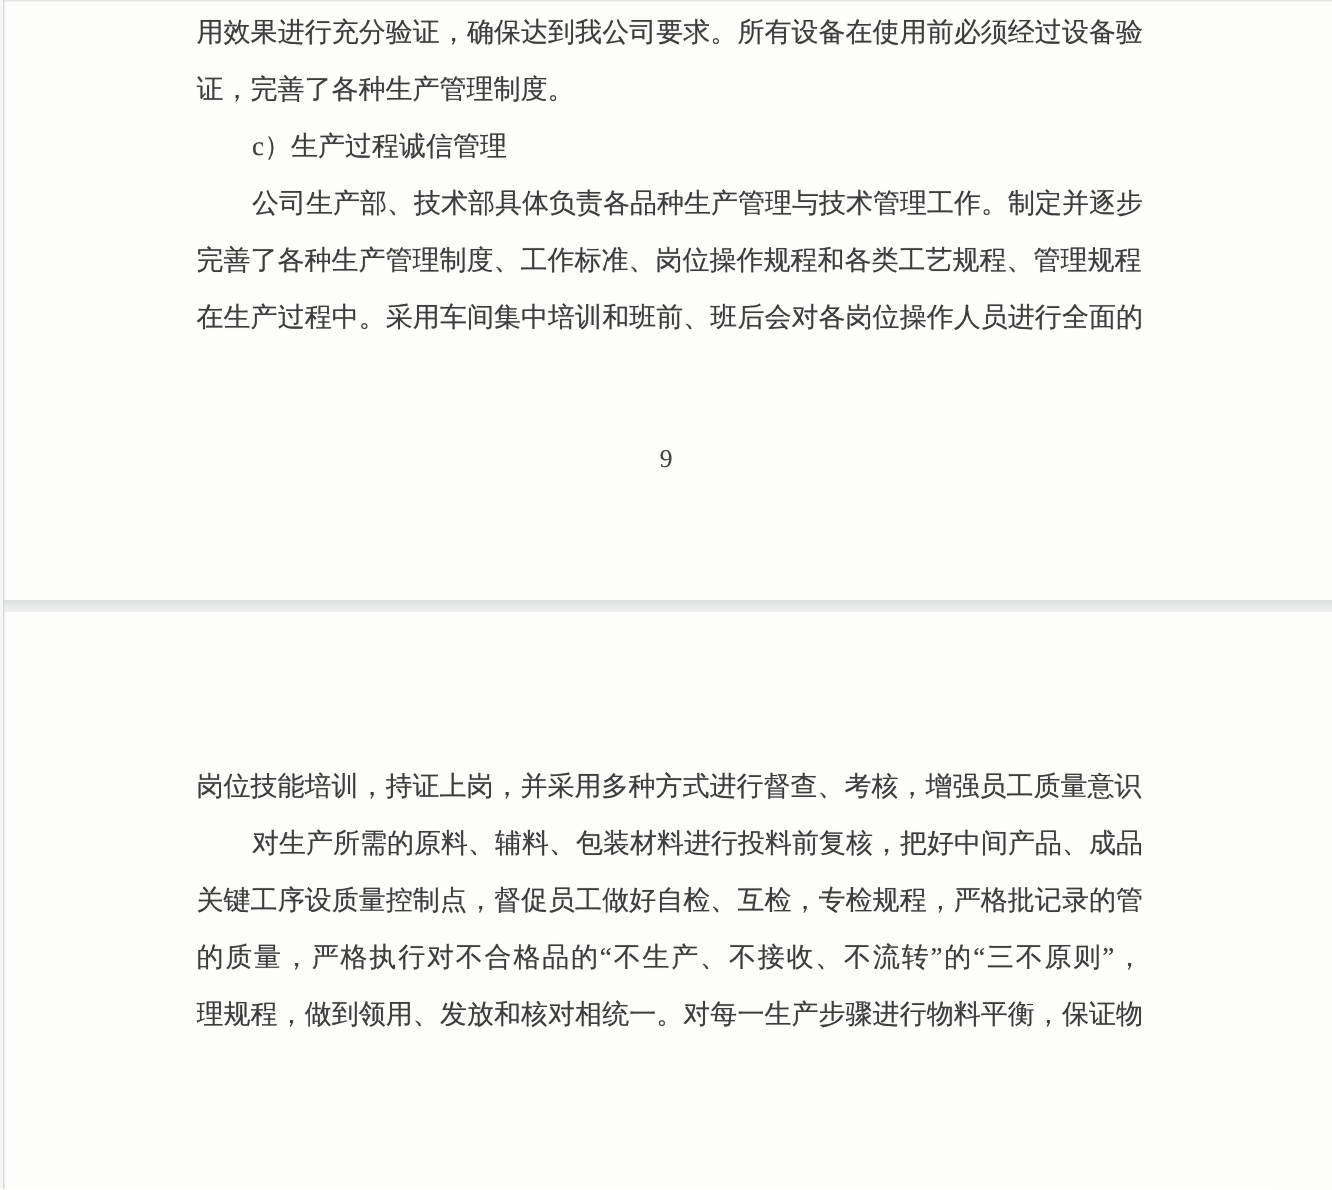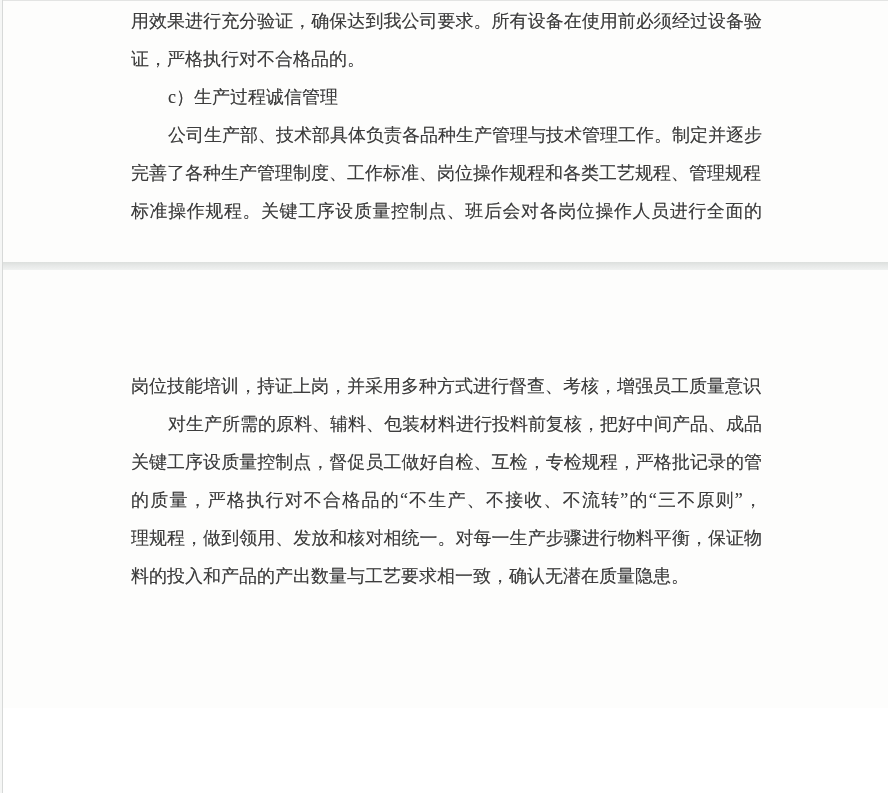--- a/index.html
+++ b/index.html
@@ -34,21 +34,21 @@
     background: #f5f6f5;
     z-index: 3;
   }
   .page {
     position: relative;
     background: #fdfdfc;
     color: #3d3d3d;
     box-sizing: border-box;
   }
   .page1 {
-    height: 262px;
+    height: 400px;
     border-top: 1px solid #e3e4e3;
   }
   .page-gap {
     height: 8px;
     background: linear-gradient(to bottom, #dcdfdd 0%, #e6e8e7 45%, #f0f2f1 100%);
   }
   .page2 {
     height: 438px;
   }
   .content1 {
@@ -85,38 +85,37 @@
   }
 </style>
 </head>
 <body>
 
 <div class="viewport">
 
   <div class="page page1">
     <div class="content1">
       <div class="line">用效果进行充分验证，确保达到我公司要求。所有设备在使用前必须经过设备验</div>
-      <div class="line end">证，严格执行对不合格品的。</div>
+      <div class="line end">证，完善了各种生产管理制度。</div>
       <div class="line ind end">c）生产过程诚信管理</div>
       <div class="line ind">公司生产部、技术部具体负责各品种生产管理与技术管理工作。制定并逐步</div>
       <div class="line">完善了各种生产管理制度、工作标准、岗位操作规程和各类工艺规程、管理规程、</div>
-      <div class="line">标准操作规程。关键工序设质量控制点、班后会对各岗位操作人员进行全面的</div>
+      <div class="line">在生产过程中。采用车间集中培训和班前、班后会对各岗位操作人员进行全面的</div>
     </div>
     <div class="pagenum">9</div>
   </div>
 
   <div class="page-gap"></div>
 
   <div class="page page2">
     <div class="content2">
       <div class="line">岗位技能培训，持证上岗，并采用多种方式进行督查、考核，增强员工质量意识，</div>
       <div class="line ind">对生产所需的原料、辅料、包装材料进行投料前复核，把好中间产品、成品</div>
       <div class="line">关键工序设质量控制点，督促员工做好自检、互检，专检规程，严格批记录的管</div>
       <div class="line">的质量，严格执行对不合格品的“不生产、不接收、不流转”的“三不原则”，</div>
       <div class="line">理规程，做到领用、发放和核对相统一。对每一生产步骤进行物料平衡，保证物</div>
-      <div class="line end">料的投入和产品的产出数量与工艺要求相一致，确认无潜在质量隐患。</div>
     </div>
   </div>
 
   <div class="edge-strip"></div>
   <div class="edge-line"></div>
 
 </div>
 
 </body></html>

